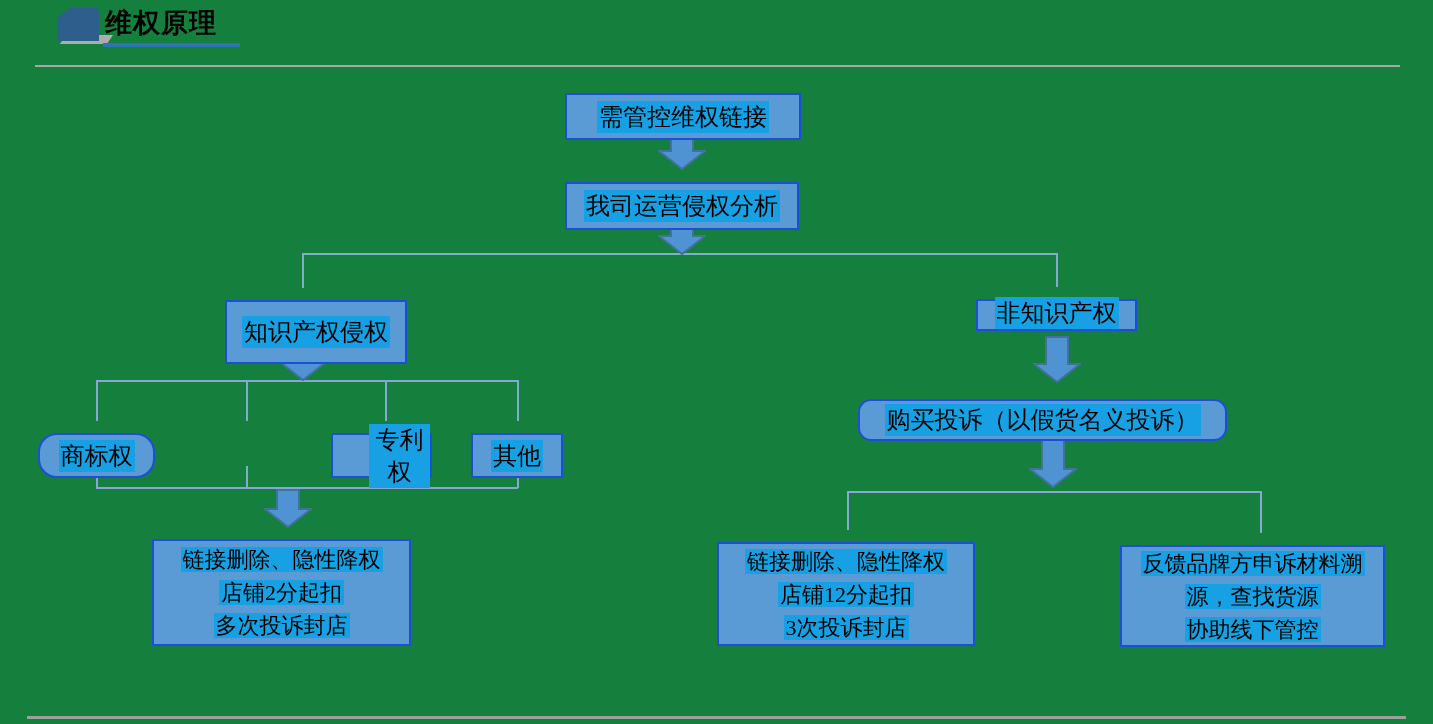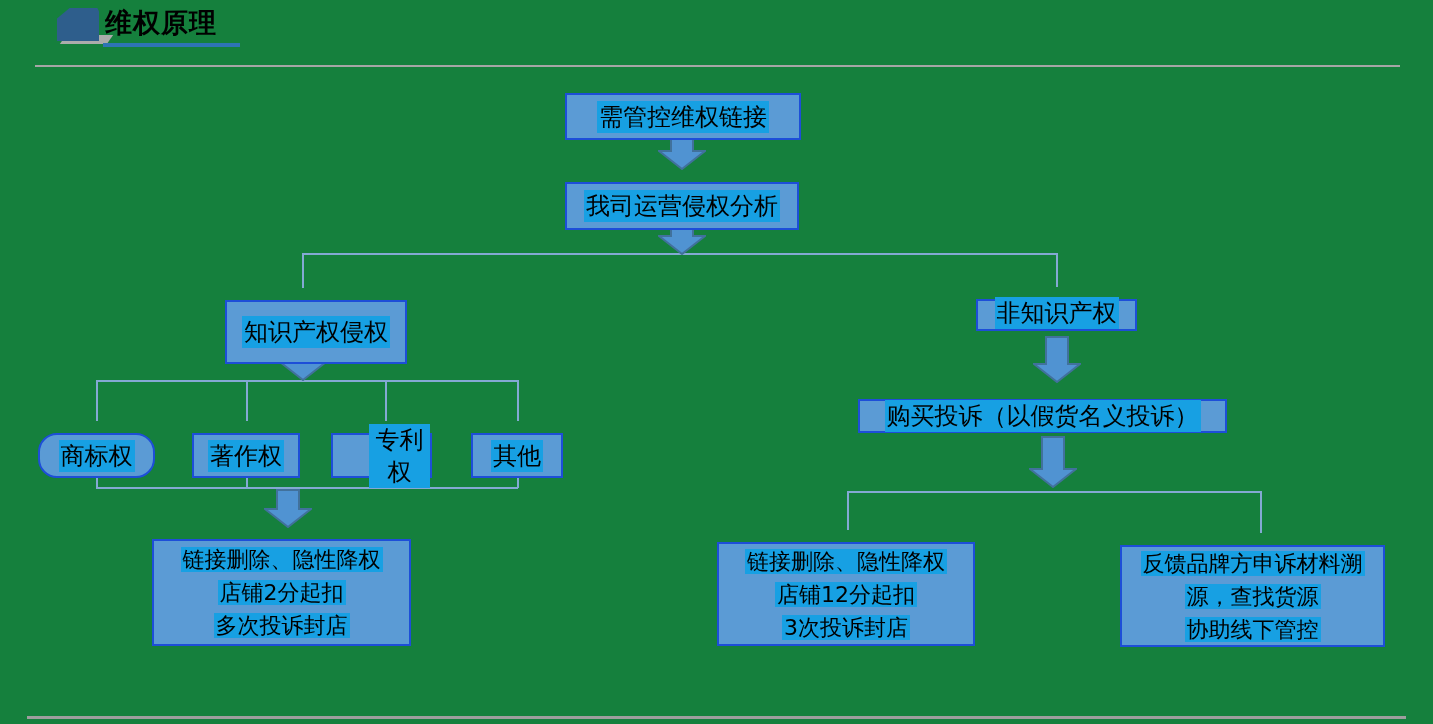--- a/index.html
+++ b/index.html
@@ -37,21 +37,21 @@
     position:absolute;
     background:#5B9BD5;
     border:2px solid #1d4ed8;
     box-sizing:border-box;
     display:flex;flex-direction:column;
     align-items:center;justify-content:center;
     color:#000000;
     text-align:center;
     margin-top:12px;
   }
-  .fbox .ln{line-height:33px;white-space:nowrap;}
+  .fbox .ln{line-height:33px;white-space:nowrap;font-family:Liberation Serif, serif;}
   .fs24{font-size:24px;}
   .fs22{font-size:22px;}
   .hl{background:#17A0E3;padding:0 2px;}
   
   .conn{position:absolute;background:#84A9D3;}
   .conn.h{height:1.5px;}
   .conn.v{width:1.5px;}
   
   .barrow{position:absolute;}
   .barrow svg{display:block;}
@@ -131,31 +131,28 @@
     <span class="hl">知识产权侵权</span>
   </div>
 
   <div class="fbox fs24" style="left:976px;top:287px;width:161px;height:32px;justify-content:flex-end;">
     <span class="hl">非知识产权</span>
   </div>
 
   <div class="fbox fs24" style="left:38px;top:421px;width:117px;height:45px;border-radius:19px;">
     <span class="hl">商标权</span>
   </div>
-  <div class="fbox fs24" style="left:192px;top:421px;width:108px;height:45px;">
-    <span class="hl">著作权</span>
-  </div>
   <div class="fbox fs24" style="left:331px;top:421px;width:101px;height:45px;padding-left:36px;">
     <span class="hl">专利权</span>
   </div>
   <div class="fbox fs24" style="left:471px;top:421px;width:92px;height:45px;">
     <span class="hl">其他</span>
   </div>
 
-  <div class="fbox fs24" style="left:858px;top:387px;width:369px;height:34px;">
+  <div class="fbox fs24" style="left:858px;top:387px;width:369px;height:42px;border-radius:13px;">
     <span class="hl">购买投诉（以假货名义投诉）</span>
   </div>
 
   <div class="fbox fs22" style="left:152px;top:527px;width:259px;height:107px;">
     <div class="ln"><span class="hl">链接删除、隐性降权</span></div>
     <div class="ln"><span class="hl">店铺2分起扣</span></div>
     <div class="ln"><span class="hl">多次投诉封店</span></div>
   </div>
 
   <div class="fbox fs22" style="left:717px;top:530px;width:258px;height:104px;">

